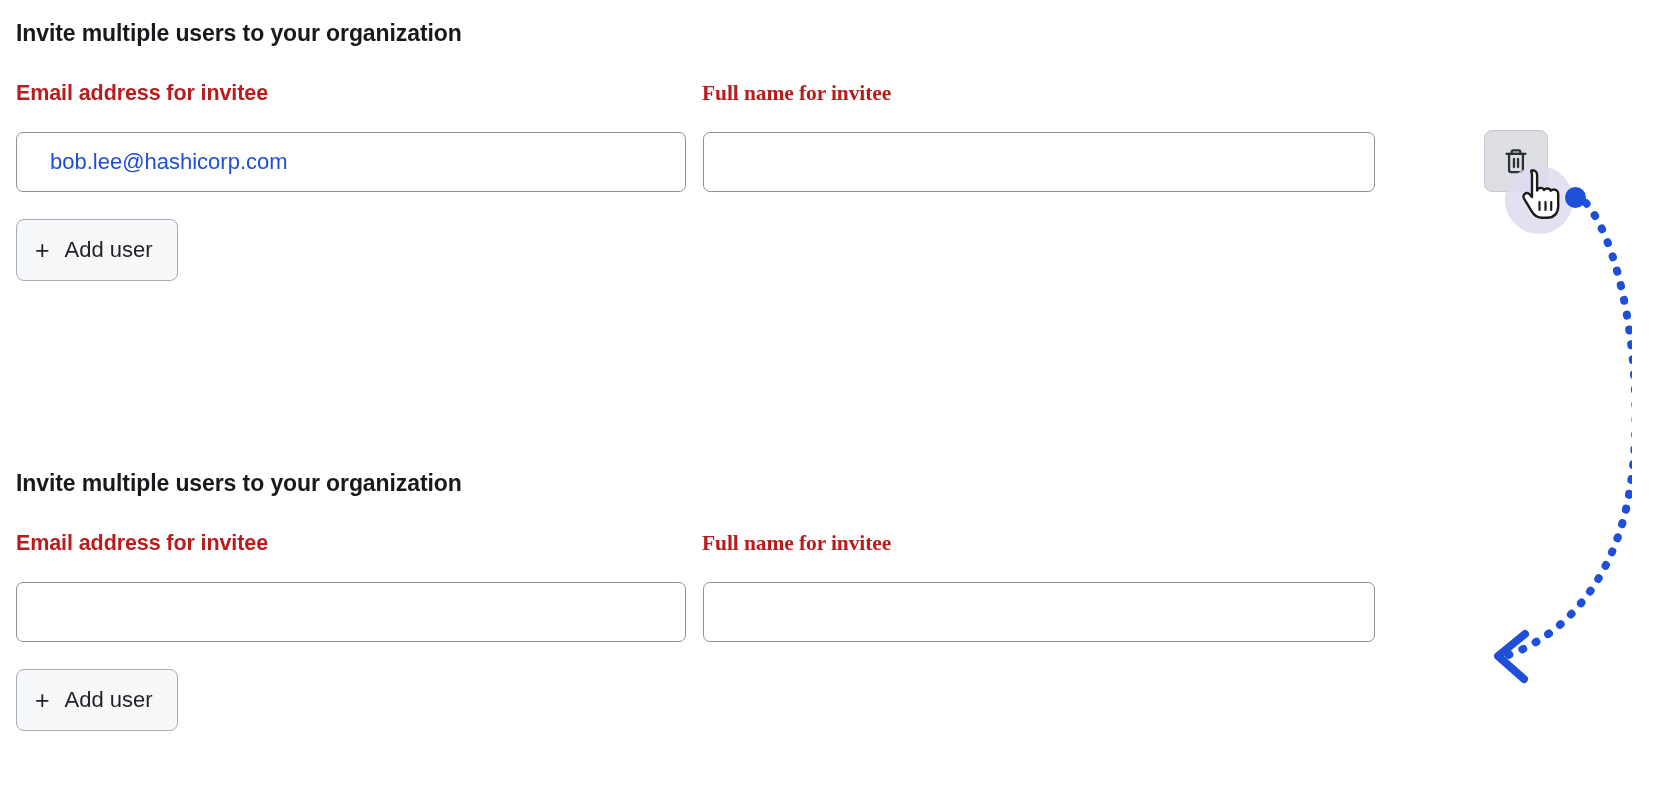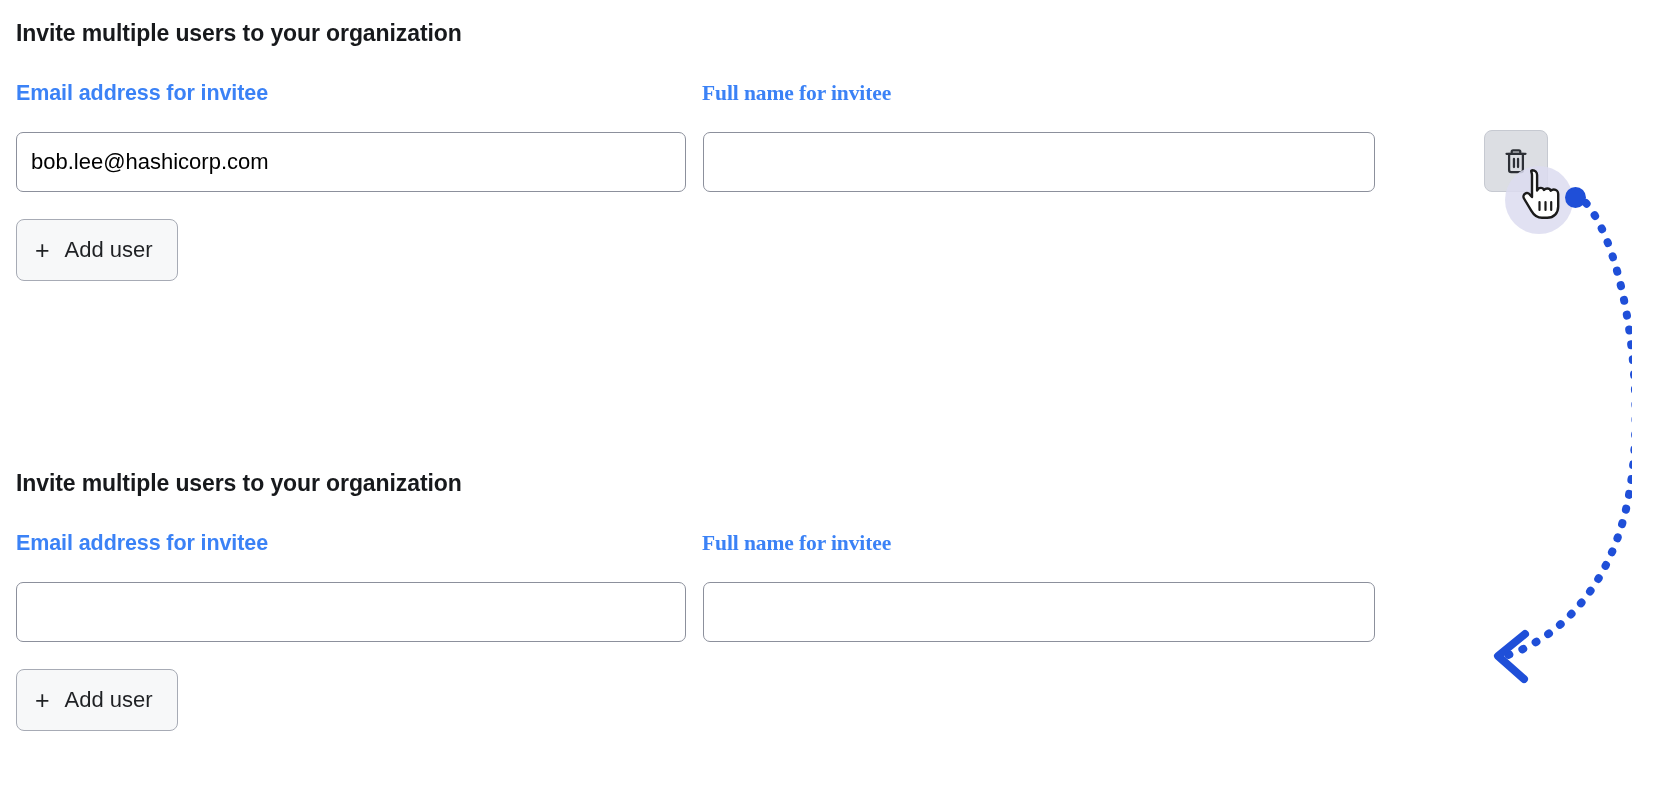--- a/index.html
+++ b/index.html
@@ -40,38 +40,38 @@
     color: #17191c;
     white-space: nowrap;
   }
 
   .field-label {
     position: absolute;
     top: 81px;
     font-size: 21.5px;
     font-weight: bold;
     letter-spacing: -0.1px;
-    color: #3b82f6;
+    color: #b91c1c;
     white-space: nowrap;
   }
   .label-email { left: 16px; }
   .label-name  { left: 702px; font-family: Liberation Serif, serif; }
 
   .text-input {
     position: absolute;
     top: 132px;
     height: 60px;
     box-sizing: border-box;
     border: 1.6px solid #8c909c;
     border-radius: 7px;
     background: #ffffff;
     font-family: "Liberation Sans", sans-serif;
     font-size: 22px;
-    color: #000000;
-    padding: 0 14px;
+    color: #1d4ed8;
+    padding: 0 33px;
     outline: none;
   }
   .text-input::placeholder { color: #9aa0ad; }
   .input-email { left: 16px;  width: 670px; }
   .input-name  { left: 703px; width: 672px; }
 
   .delete-button {
     position: absolute;
     left: 1484px;
     top: 130px;

